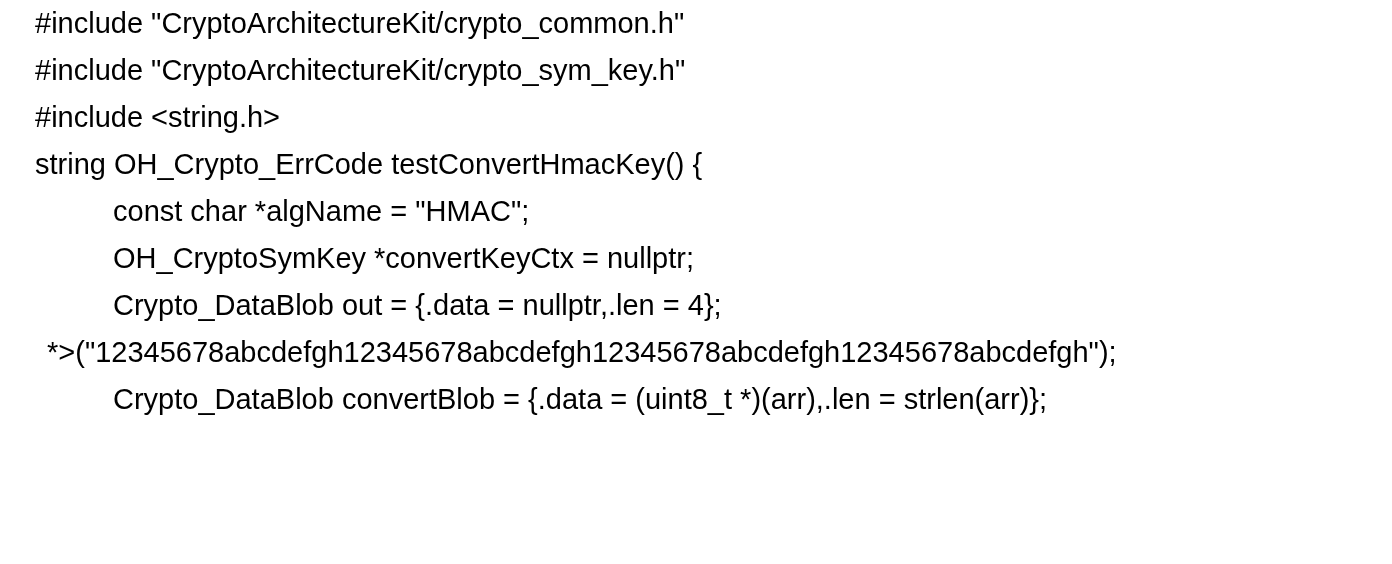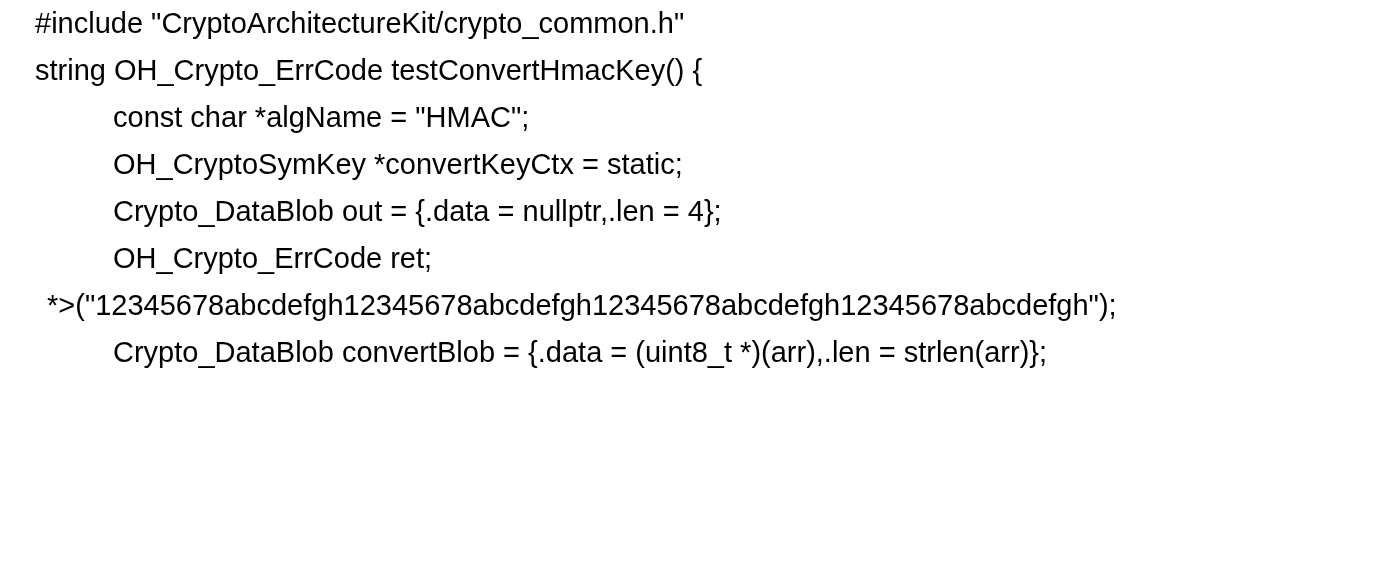--- a/index.html
+++ b/index.html
@@ -27,20 +27,21 @@
   }
   .ind0 { padding-left: 35px; }   
   .ind1 { padding-left: 113px; }  
   .indw { padding-left: 47px; }   
 </style>
 </head>
 <body>
 
 <div class="code-block">
   <div class="code-line ind0">#include "CryptoArchitectureKit/crypto_common.h"</div>
+  <div class="code-line ind0">#include "CryptoArchitectureKit/crypto_sym_key.h"</div>
+  <div class="code-line ind0">#include &lt;string.h&gt;</div>
   <div class="code-line ind0">string OH_Crypto_ErrCode testConvertHmacKey() {</div>
   <div class="code-line ind1">const char *algName = "HMAC";</div>
-  <div class="code-line ind1">OH_CryptoSymKey *convertKeyCtx = static;</div>
+  <div class="code-line ind1">OH_CryptoSymKey *convertKeyCtx = nullptr;</div>
   <div class="code-line ind1">Crypto_DataBlob out = {.data = nullptr,.len = 4};</div>
-  <div class="code-line ind1">OH_Crypto_ErrCode ret;</div>
   <div class="code-line indw">*&gt;("12345678abcdefgh12345678abcdefgh12345678abcdefgh12345678abcdefgh");</div>
   <div class="code-line ind1">Crypto_DataBlob convertBlob = {.data = (uint8_t *)(arr),.len = strlen(arr)};</div>
 </div>
 
 </body></html>

